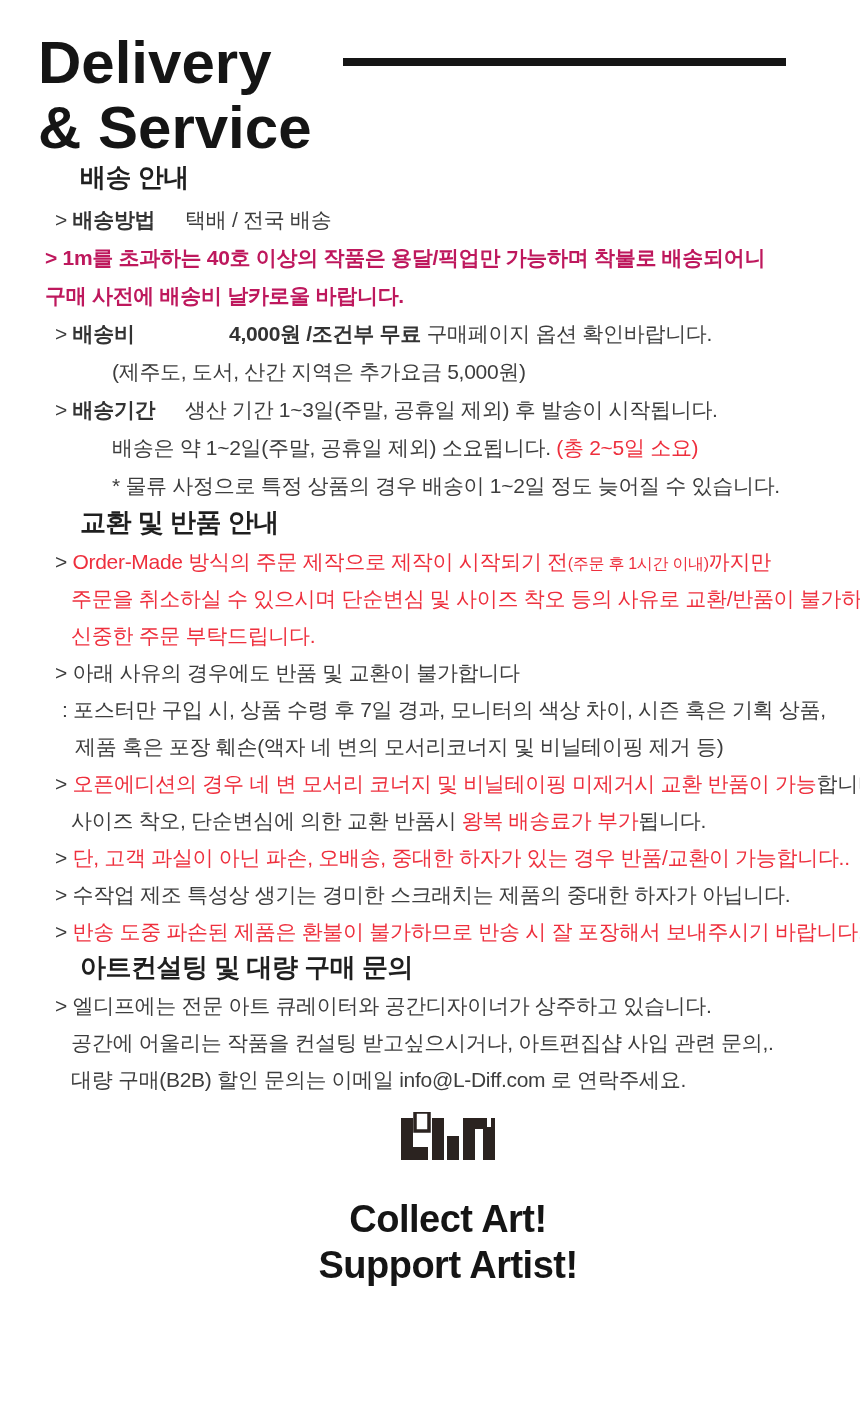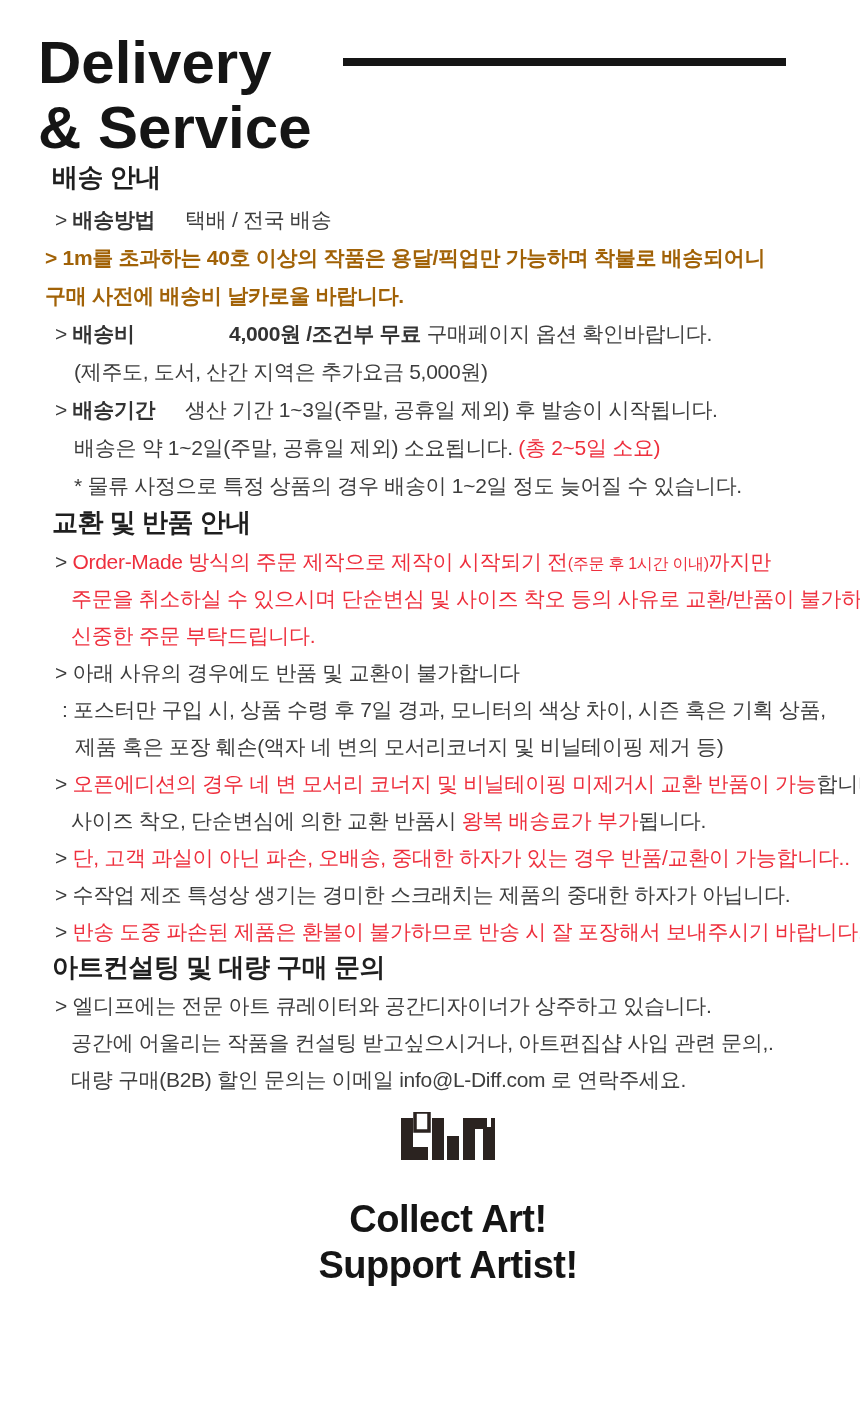--- a/index.html
+++ b/index.html
@@ -5,47 +5,47 @@
   html,body{margin:0;padding:0;background:#ffffff;}
   body{font-family:"Liberation Sans","DejaVu Sans",sans-serif;}
   .page{position:relative;width:860px;height:1400px;background:#ffffff;overflow:hidden;}
 
   
   .title-block{position:relative;padding:30px 0 0 38px;}
   .title{font-size:60px;line-height:65px;font-weight:700;color:#151515;letter-spacing:0px;}
   .title-rule{position:absolute;left:343px;top:58px;width:443px;height:8px;background:#151515;}
 
   
-  h2.sec-heading{margin:0;padding:0 0 0 52px;font-size:26px;line-height:34px;font-weight:600;color:#1f1f1f;letter-spacing:-0.5px;}
+  h2.sec-heading{margin:0;padding:0 0 0 80px;font-size:26px;line-height:34px;font-weight:600;color:#1f1f1f;letter-spacing:-0.5px;}
   .h-shipping{margin-top:32px;}
   .h-exchange{margin-top:18px;}
   .h-consulting{margin-top:10px;}
 
   
   .lines{margin:0;}
   .lines-shipping{margin-top:7px;}
   .lines-exchange{margin-top:4px;}
   .lines-consulting{margin-top:3px;}
   .line{height:38px;line-height:38px;font-size:21px;color:#3d3d3d;white-space:nowrap;letter-spacing:-0.3px;}
   .lines-exchange .line,.lines-consulting .line{height:37px;line-height:37px;}
 
   .indent-bullet{padding-left:55px;}
   .indent-flush{padding-left:45px;}
   .indent-cont{padding-left:71px;}
   .indent-colon{padding-left:62px;}
   .indent-cont2{padding-left:75px;}
-  .indent-value{padding-left:74px;}
+  .indent-value{padding-left:112px;}
 
   .row-label{display:inline-block;width:130px;}
 
   .seg-plain{color:#3d3d3d;}
   .seg-label{color:#333333;font-weight:600;}
   .seg-bold{color:#333333;font-weight:700;margin-left:44px;}
   .seg-red{color:#ee2f3d;}
-  .seg-redBold{color:#a16207;font-weight:700;}
+  .seg-redBold{color:#be185d;font-weight:700;}
   .seg-smallRed{color:#ee2f3d;font-size:16px;}
 
   
   .footer{margin-top:14px;text-align:center;padding-left:36px;}
   .logo{display:inline-block;}
   .slogan{margin-top:30px;font-size:38px;line-height:46px;font-weight:700;color:#151515;letter-spacing:-0.5px;}
 </style>
 </head>
 <body>
 

